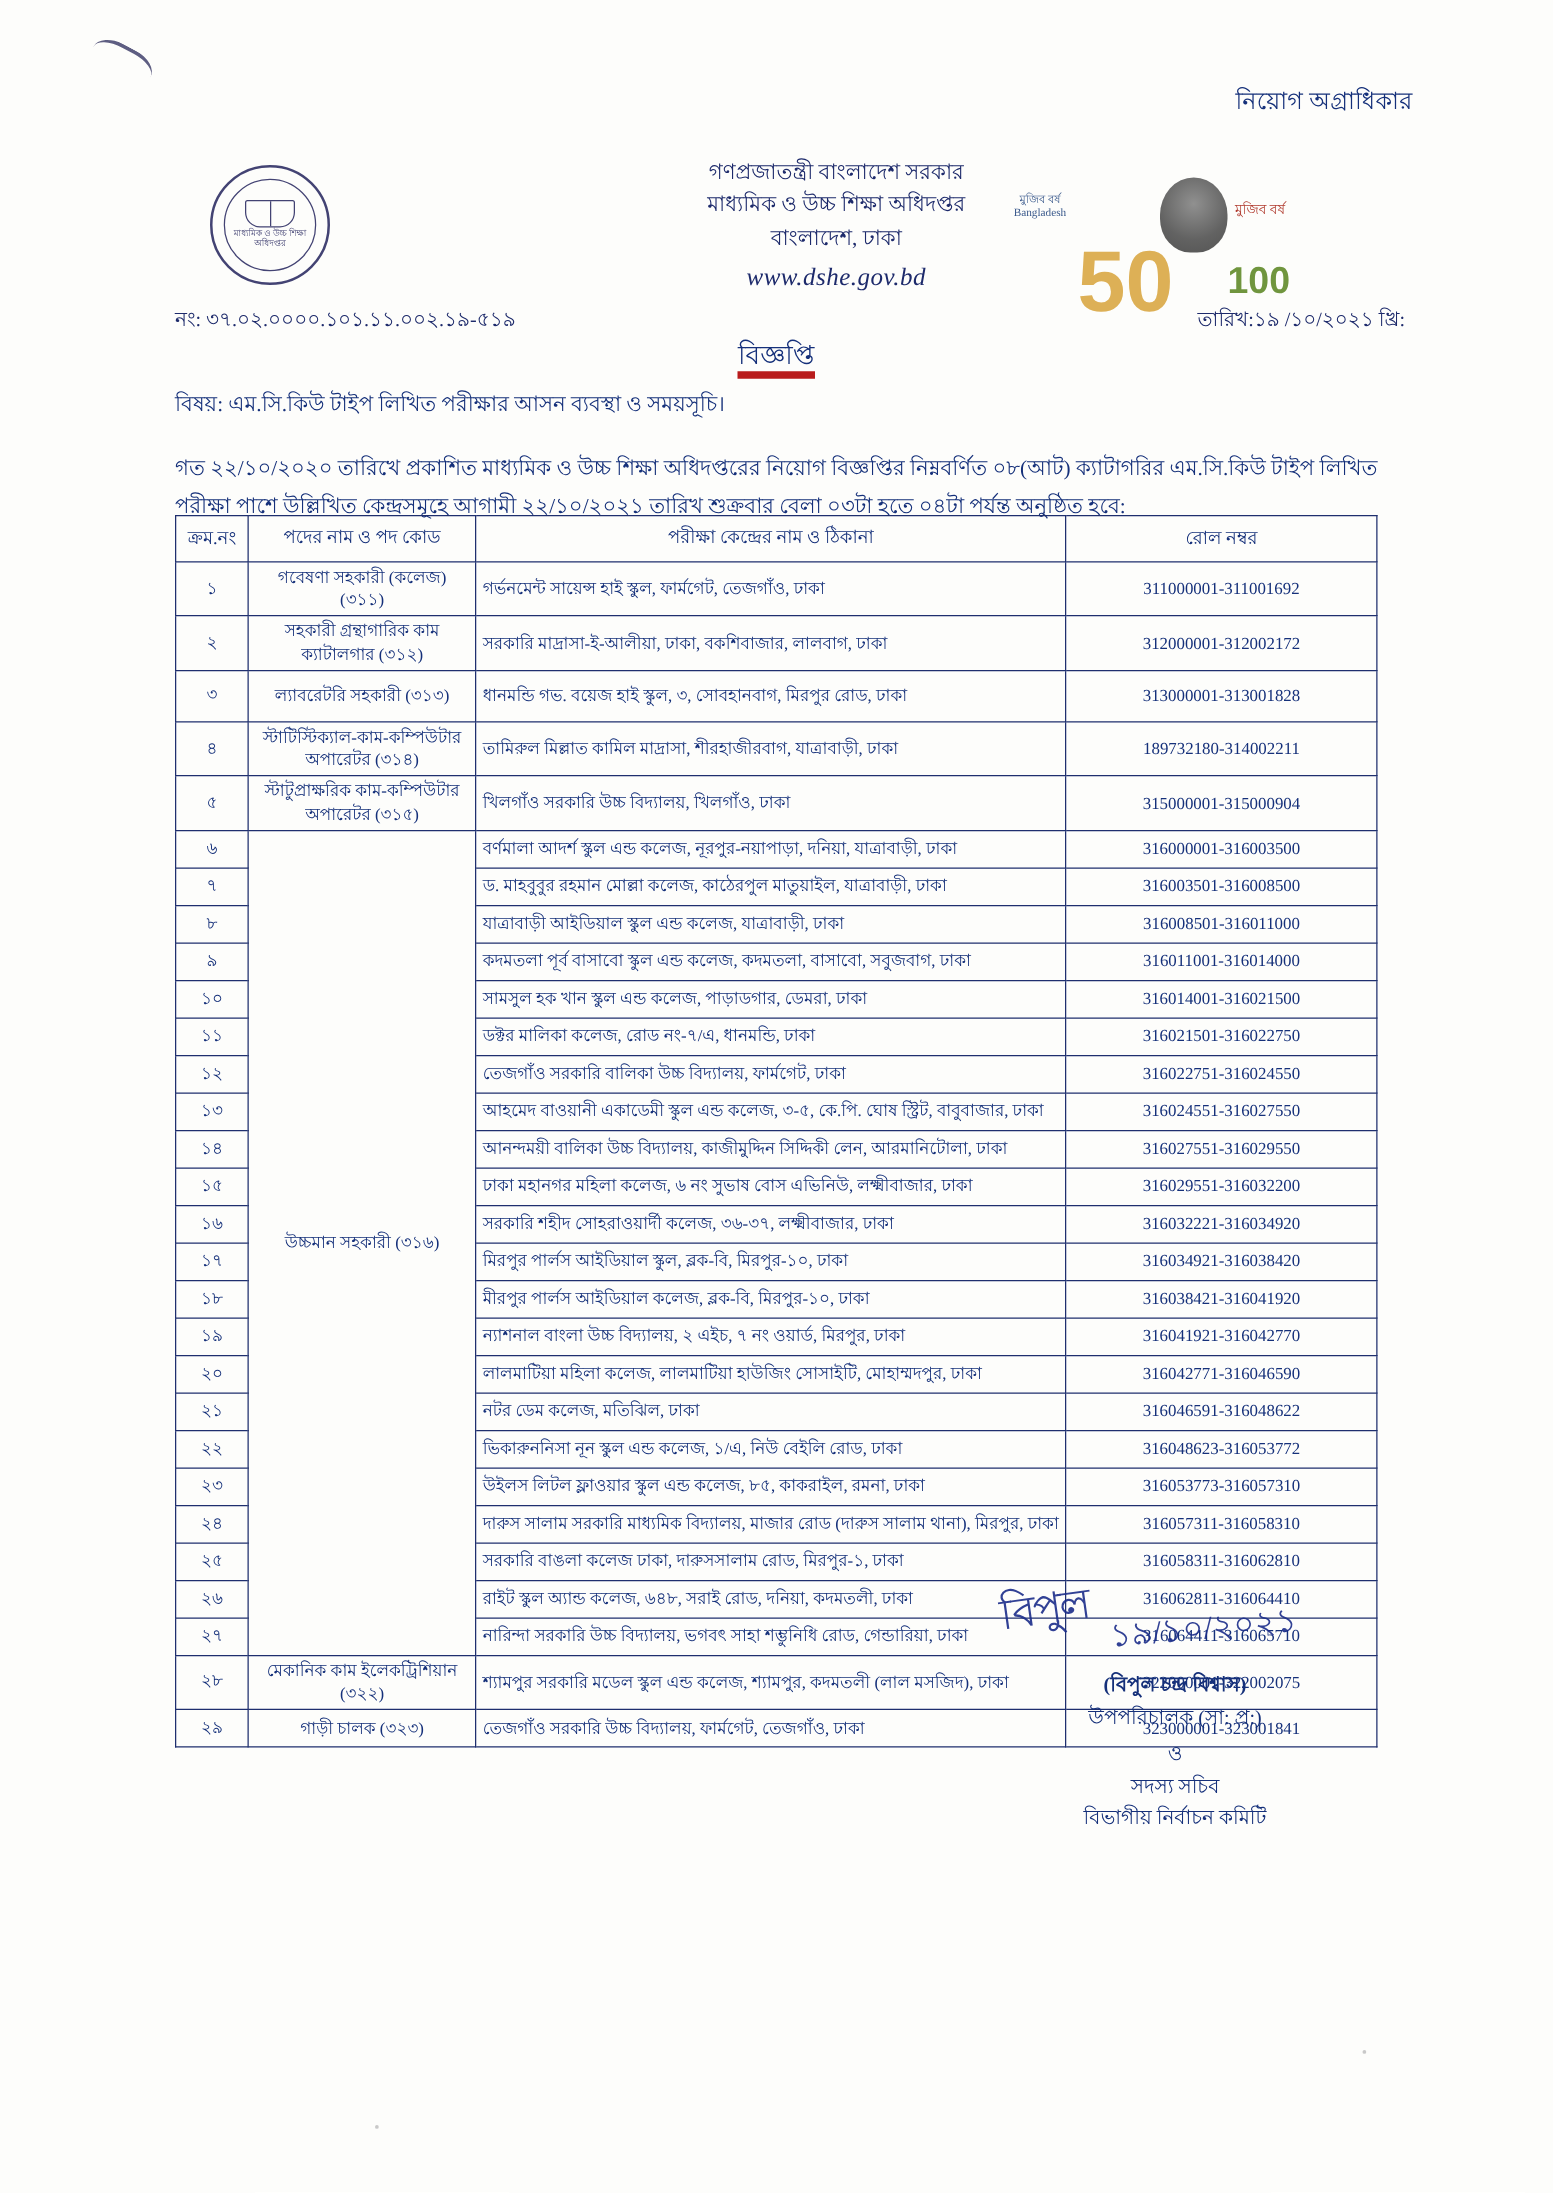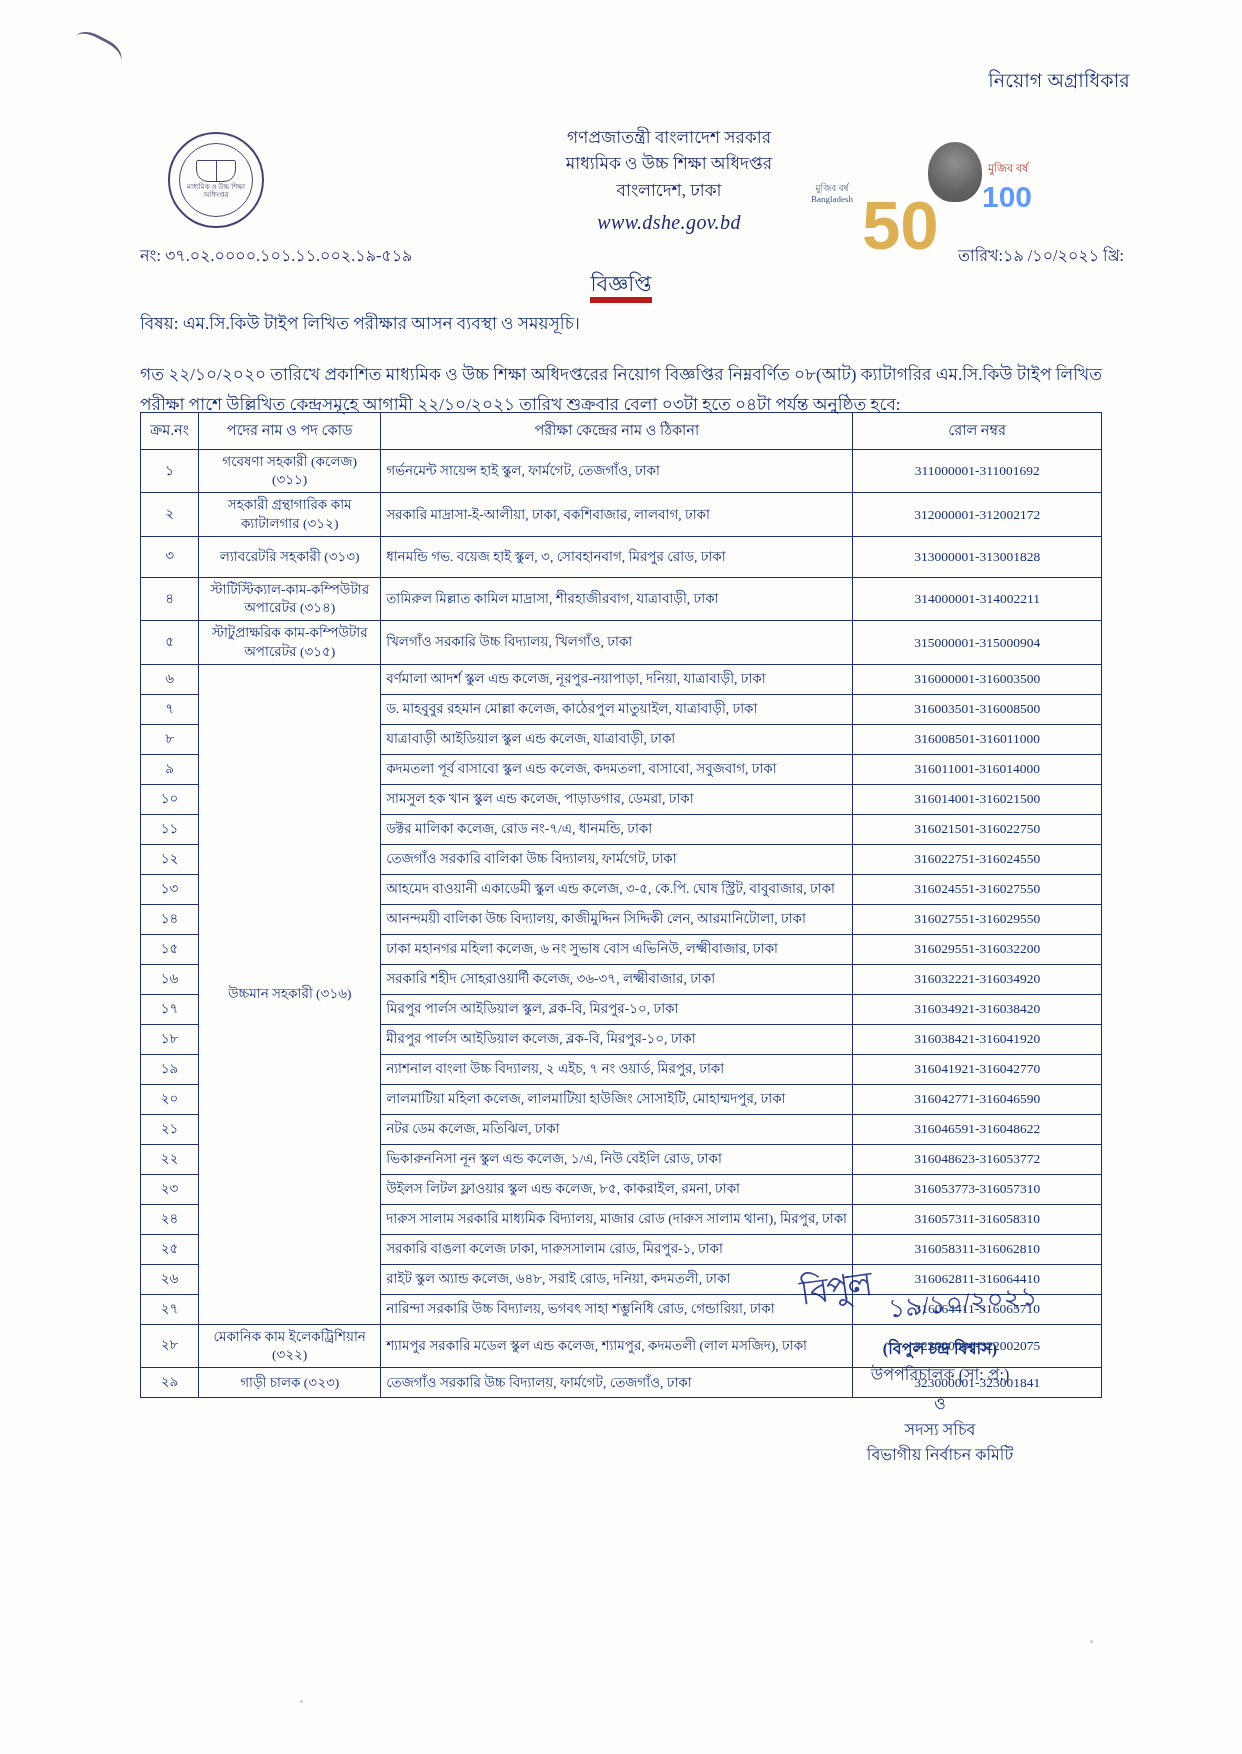--- a/index.html
+++ b/index.html
@@ -114,21 +114,20 @@
   }
   .mujib-logo .mtext {
     position: absolute;
     left: 0;
     top: 14px;
     font-size: 9px;
     color: #3b5a8c;
     line-height: 1.25;
     text-align: center;
     width: 64px;
-    margin-top: 29px;
   }
   .mujib-logo .fifty {
     position: absolute;
     left: 62px;
     top: 6px;
     font-size: 69px;
     font-weight: bold;
     color: #d8a33a;
     font-family: "Liberation Sans", sans-serif;
     opacity: .85;
@@ -150,23 +149,24 @@
     top: 22px;
     font-size: 11px;
     color: #b03a2e;
     line-height: 1.2;
     text-align: center;
     width: 64px;
   }
   .mujib-logo .hundred {
     font-size: 30px;
     font-weight: bold;
-    color: #3b82f6;
+    color: #4d7c0f;
     font-family: "Liberation Sans", sans-serif;
     opacity: .8;
+    margin-top: 28px;
   }
   
   .memo-no {
     position: absolute;
     top: 243px;
     left: 140px;
     font-size: 16px;
     color: #1d2a6b;
   }
   .memo-date {
@@ -350,21 +350,21 @@
         <tr class="tall">
           <td class="c-sl">৩</td>
           <td class="c-post">ল্যাবরেটরি সহকারী (৩১৩)</td>
           <td class="c-center">ধানমন্ডি গভ. বয়েজ হাই স্কুল, ৩, সোবহানবাগ, মিরপুর রোড, ঢাকা</td>
           <td class="c-roll">313000001-313001828</td>
         </tr>
         <tr class="tall">
           <td class="c-sl">৪</td>
           <td class="c-post">স্টাটিস্টিক্যাল-কাম-কম্পিউটার অপারেটর (৩১৪)</td>
           <td class="c-center">তামিরুল মিল্লাত কামিল মাদ্রাসা, শীরহাজীরবাগ, যাত্রাবাড়ী, ঢাকা</td>
-          <td class="c-roll">314000001-314002211</td>
+          <td class="c-roll">189732180-314002211</td>
         </tr>
         <tr class="tall">
           <td class="c-sl">৫</td>
           <td class="c-post">স্টাটুপ্রাক্ষরিক কাম-কম্পিউটার অপারেটর (৩১৫)</td>
           <td class="c-center">খিলগাঁও সরকারি উচ্চ বিদ্যালয়, খিলগাঁও, ঢাকা</td>
           <td class="c-roll">315000001-315000904</td>
         </tr>
         <tr>
           <td class="c-sl">৬</td>
           <td class="c-post" rowspan="22">উচ্চমান সহকারী (৩১৬)</td>

